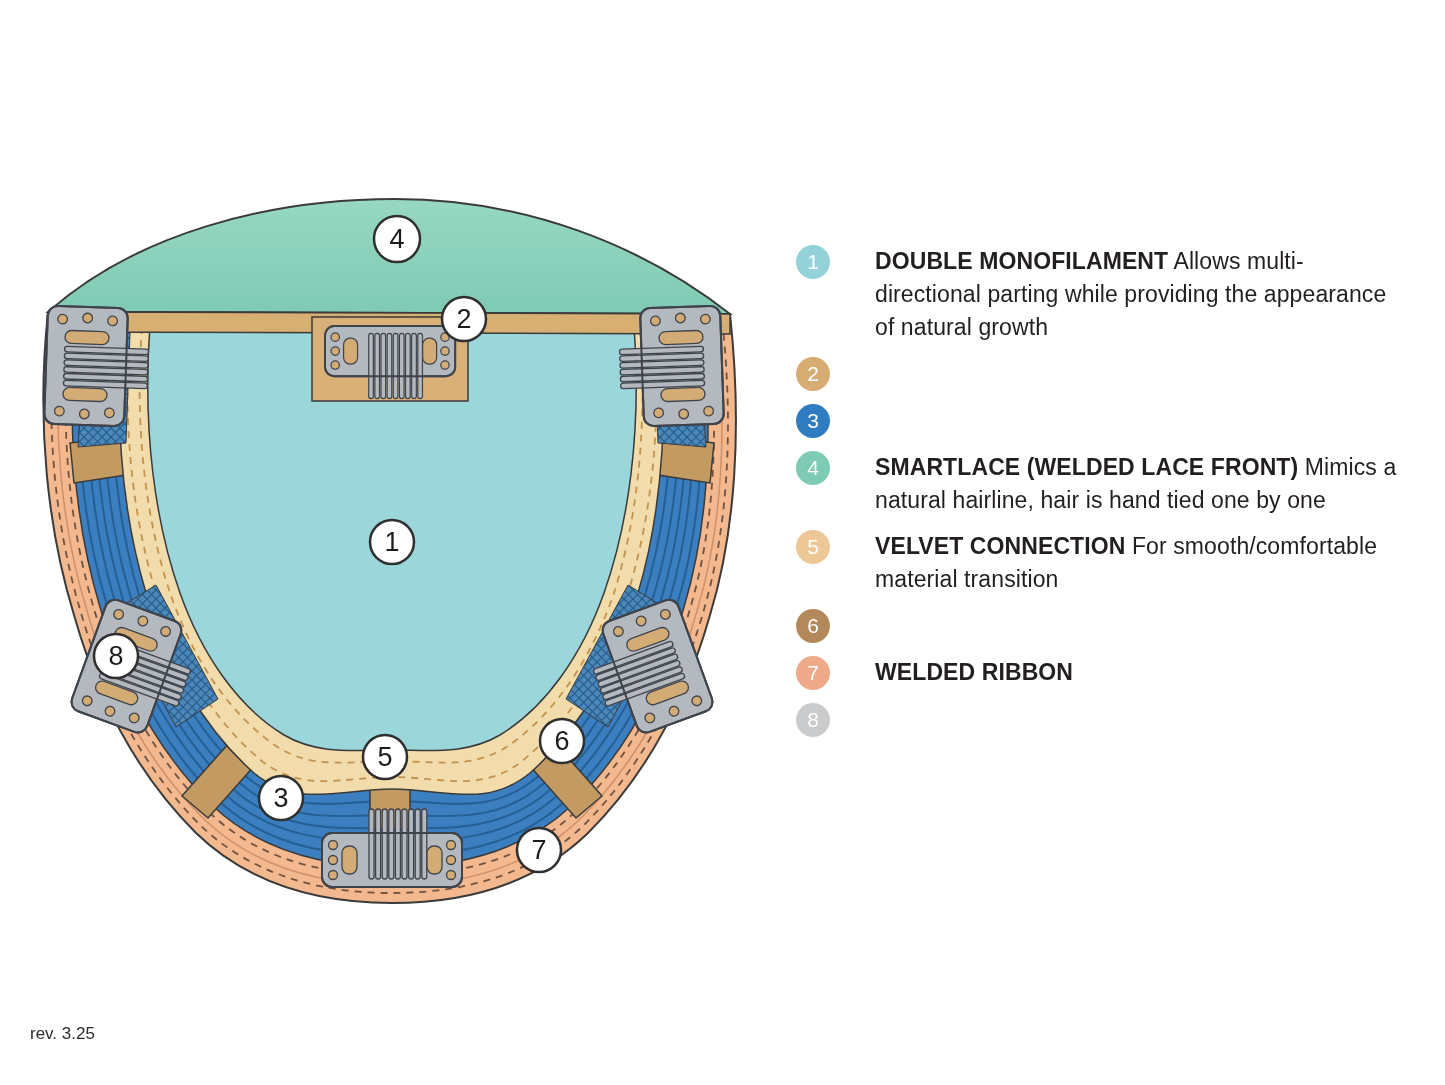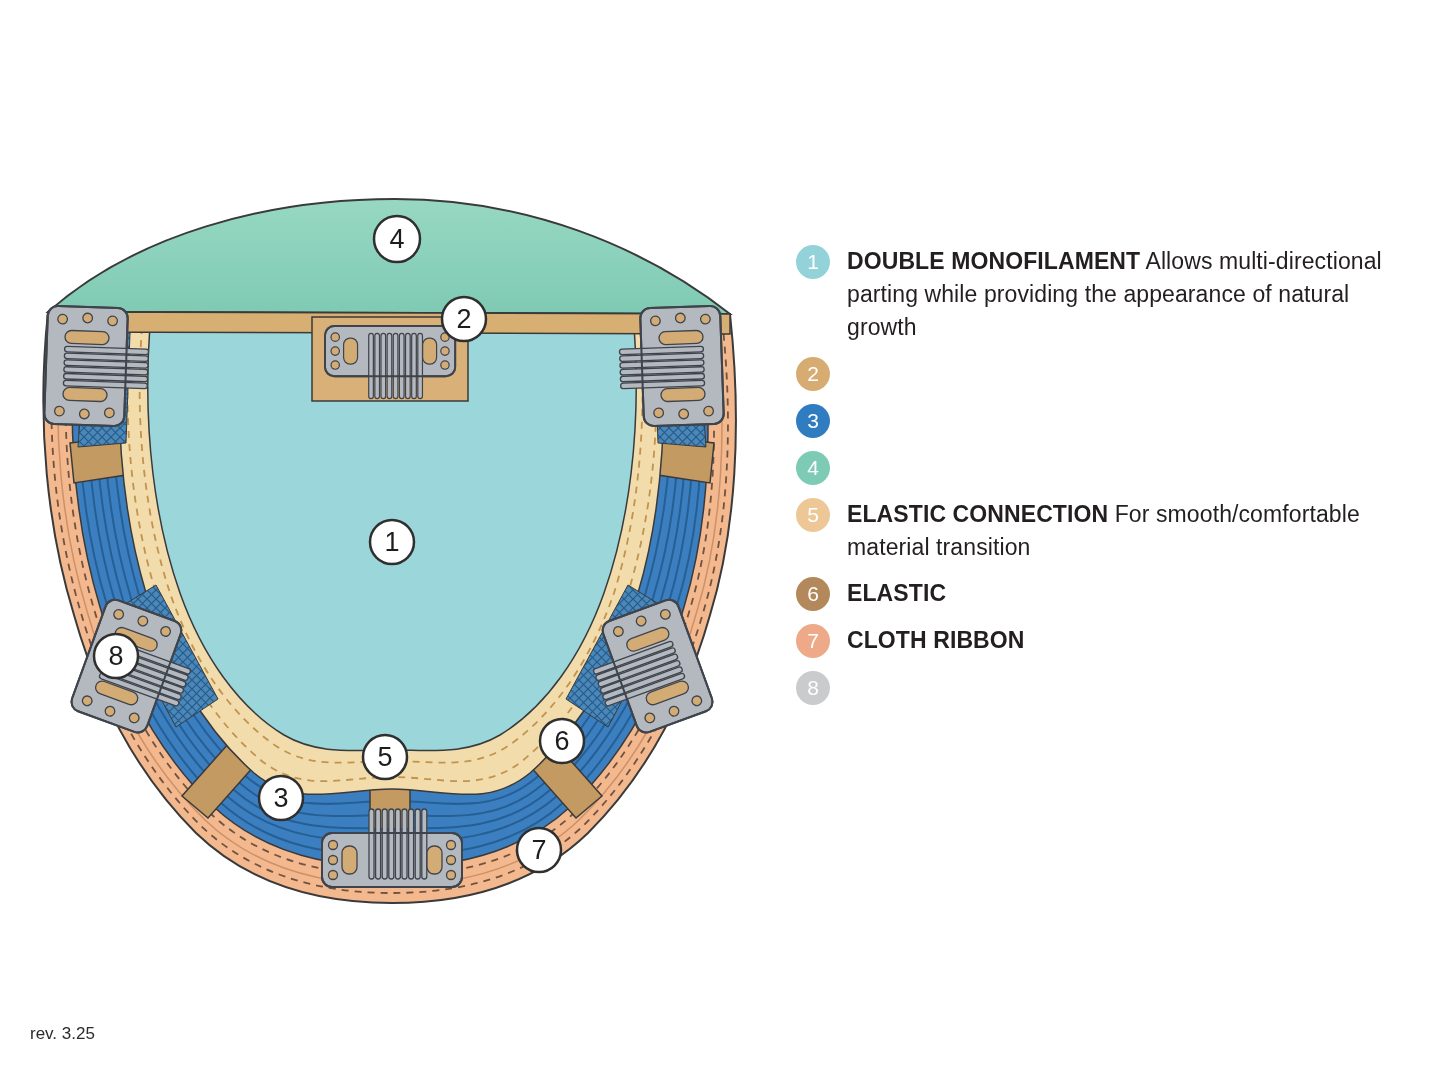--- a/index.html
+++ b/index.html
@@ -27,21 +27,21 @@
   
   .legend{
     position:absolute; left:796px; top:245px; width:612px;
     display:flex; flex-direction:column; gap:13px;
   }
   .item{display:flex;align-items:flex-start;}
   .badge{
     width:34px;height:34px;border-radius:50%;flex:0 0 auto;margin-right:17px;
     color:#ffffff;font-size:21px;display:flex;align-items:center;justify-content:center;
   }
-  .txt{font-size:23px;line-height:33px;color:#231f20;width:545px;letter-spacing:.1px;}
+  .txt{font-size:23px;line-height:33px;color:#231f20;width:545px;letter-spacing:.1px;margin-left:28px;}
   .txt b{font-weight:700;}
 
   .rev{position:absolute;left:30px;top:1024px;font-size:17px;color:#2b2b2b;}
 </style>
 </head>
 <body>
 
 <div class="page">
 
   <svg class="diagram" viewBox="0 0 710 730" aria-hidden="true">
@@ -179,32 +179,32 @@
       <div class="txt"><b>DOUBLE MONOFILAMENT</b> <span>Allows multi-directional parting while providing the appearance of natural growth</span></div>
     </div>
     <div class="item">
       <span class="badge" style="background-color: rgb(214, 172, 114);">2</span>
     </div>
     <div class="item">
       <span class="badge" style="background-color: rgb(47, 124, 192);">3</span>
     </div>
     <div class="item">
       <span class="badge" style="background-color: rgb(125, 203, 180);">4</span>
+      <div class="txt"><b>SMARTLACE (WELDED LACE FRONT)</b> <span>Mimics a natural hairline, hair is hand tied one by one</span></div>
     </div>
     <div class="item">
       <span class="badge" style="background-color: rgb(237, 199, 149);">5</span>
-      <div class="txt"><b>ELASTIC CONNECTION</b> <span>For smooth/comfortable material transition</span></div>
+      <div class="txt"><b>VELVET CONNECTION</b> <span>For smooth/comfortable material transition</span></div>
     </div>
     <div class="item">
       <span class="badge" style="background-color: rgb(179, 136, 90);">6</span>
-      <div class="txt"><b>ELASTIC</b> <span></span></div>
     </div>
     <div class="item">
       <span class="badge" style="background-color: rgb(237, 169, 136);">7</span>
-      <div class="txt"><b>CLOTH RIBBON</b> <span></span></div>
+      <div class="txt"><b>WELDED RIBBON</b> <span></span></div>
     </div>
     <div class="item">
       <span class="badge" style="background-color: rgb(201, 203, 205);">8</span>
     </div>
   </div>
 
   <div class="rev">rev. 3.25</div>
 </div>
 
 </body></html>

